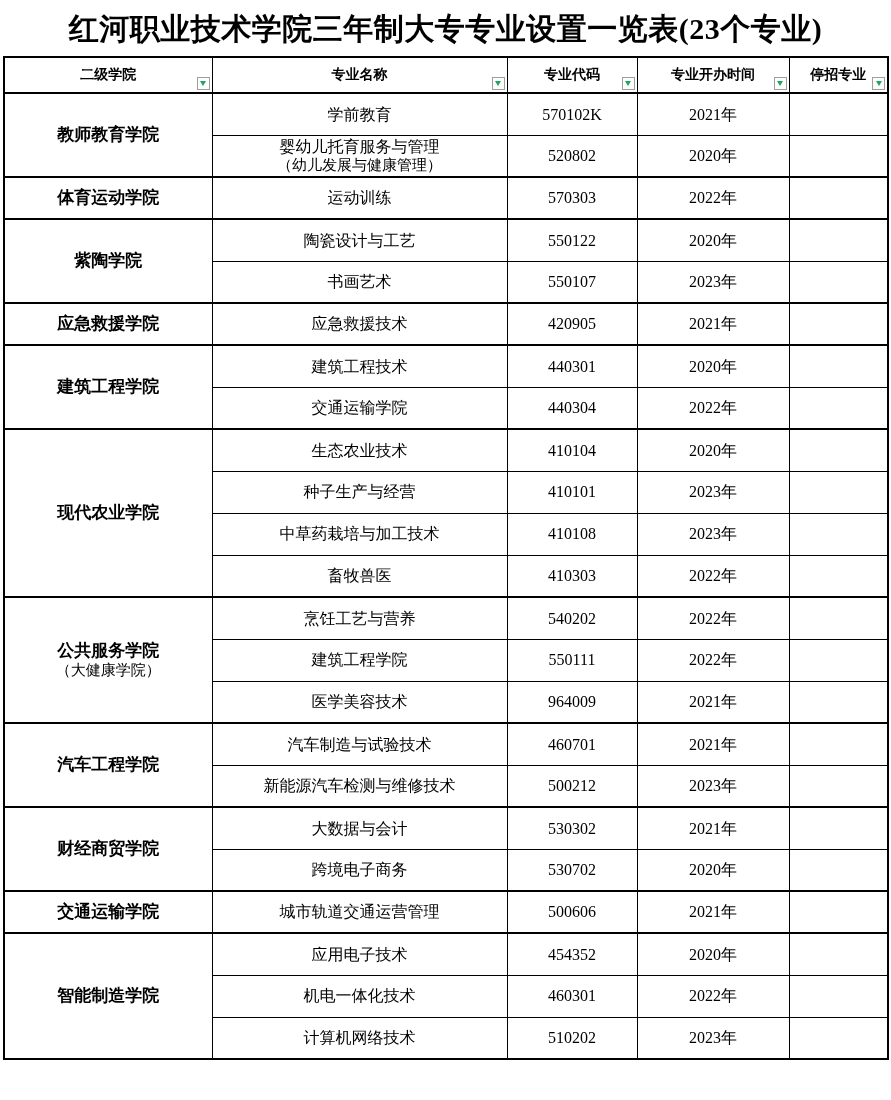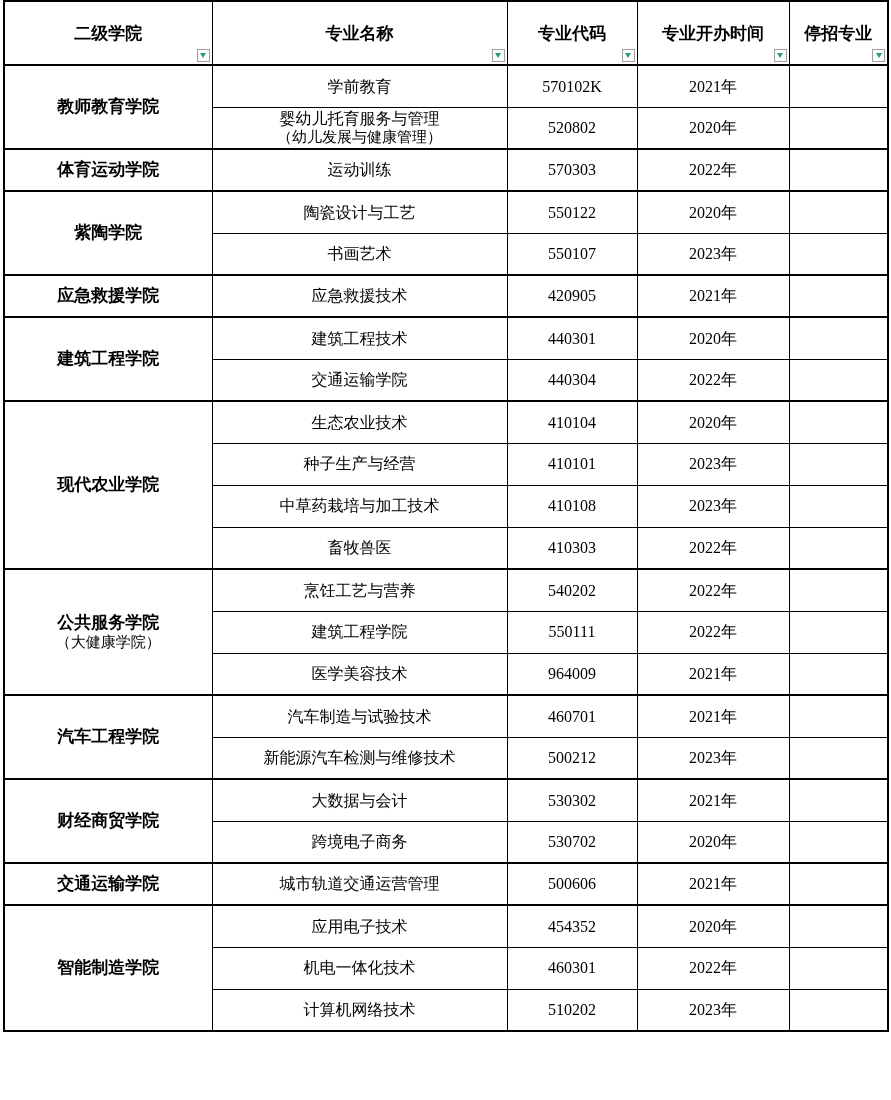--- a/index.html
+++ b/index.html
@@ -30,22 +30,22 @@
   }
   th, td {
     border: 1px solid var(--border-color, #000);
     text-align: center;
     vertical-align: middle;
     padding: 1px 4px;
     box-sizing: border-box;
     overflow: hidden;
   }
   thead th {
-    height: 64px;
-    font-size: 17px;
+    height: 36px;
+    font-size: 14px;
     font-weight: bold;
     font-family: Liberation Sans, sans-serif;
     border-bottom: 2px solid var(--border-color, #000);
     position: relative;
   }
   tbody td { height: 42px; font-size: 16px; line-height: 1.2; }
   td.college-cell {
     font-weight: bold;
     font-size: 17px;
     font-family: "Liberation Sans", "DejaVu Sans", sans-serif;
@@ -74,20 +74,21 @@
     width: 0; height: 0;
     border-left: 3px solid transparent;
     border-right: 3px solid transparent;
     border-top: 5px solid var(--filter-green, #21a366);
   }
 </style>
 </head>
 <body>
 
 <div>
+  <div class="page-title">红河职业技术学院三年制大专专业设置一览表(23个专业)</div>
 
   <table class="majors-table">
     <colgroup>
       <col style="width:208px">
       <col style="width:295px">
       <col style="width:130px">
       <col style="width:152px">
       <col style="width:99px">
     </colgroup>
     <thead>

